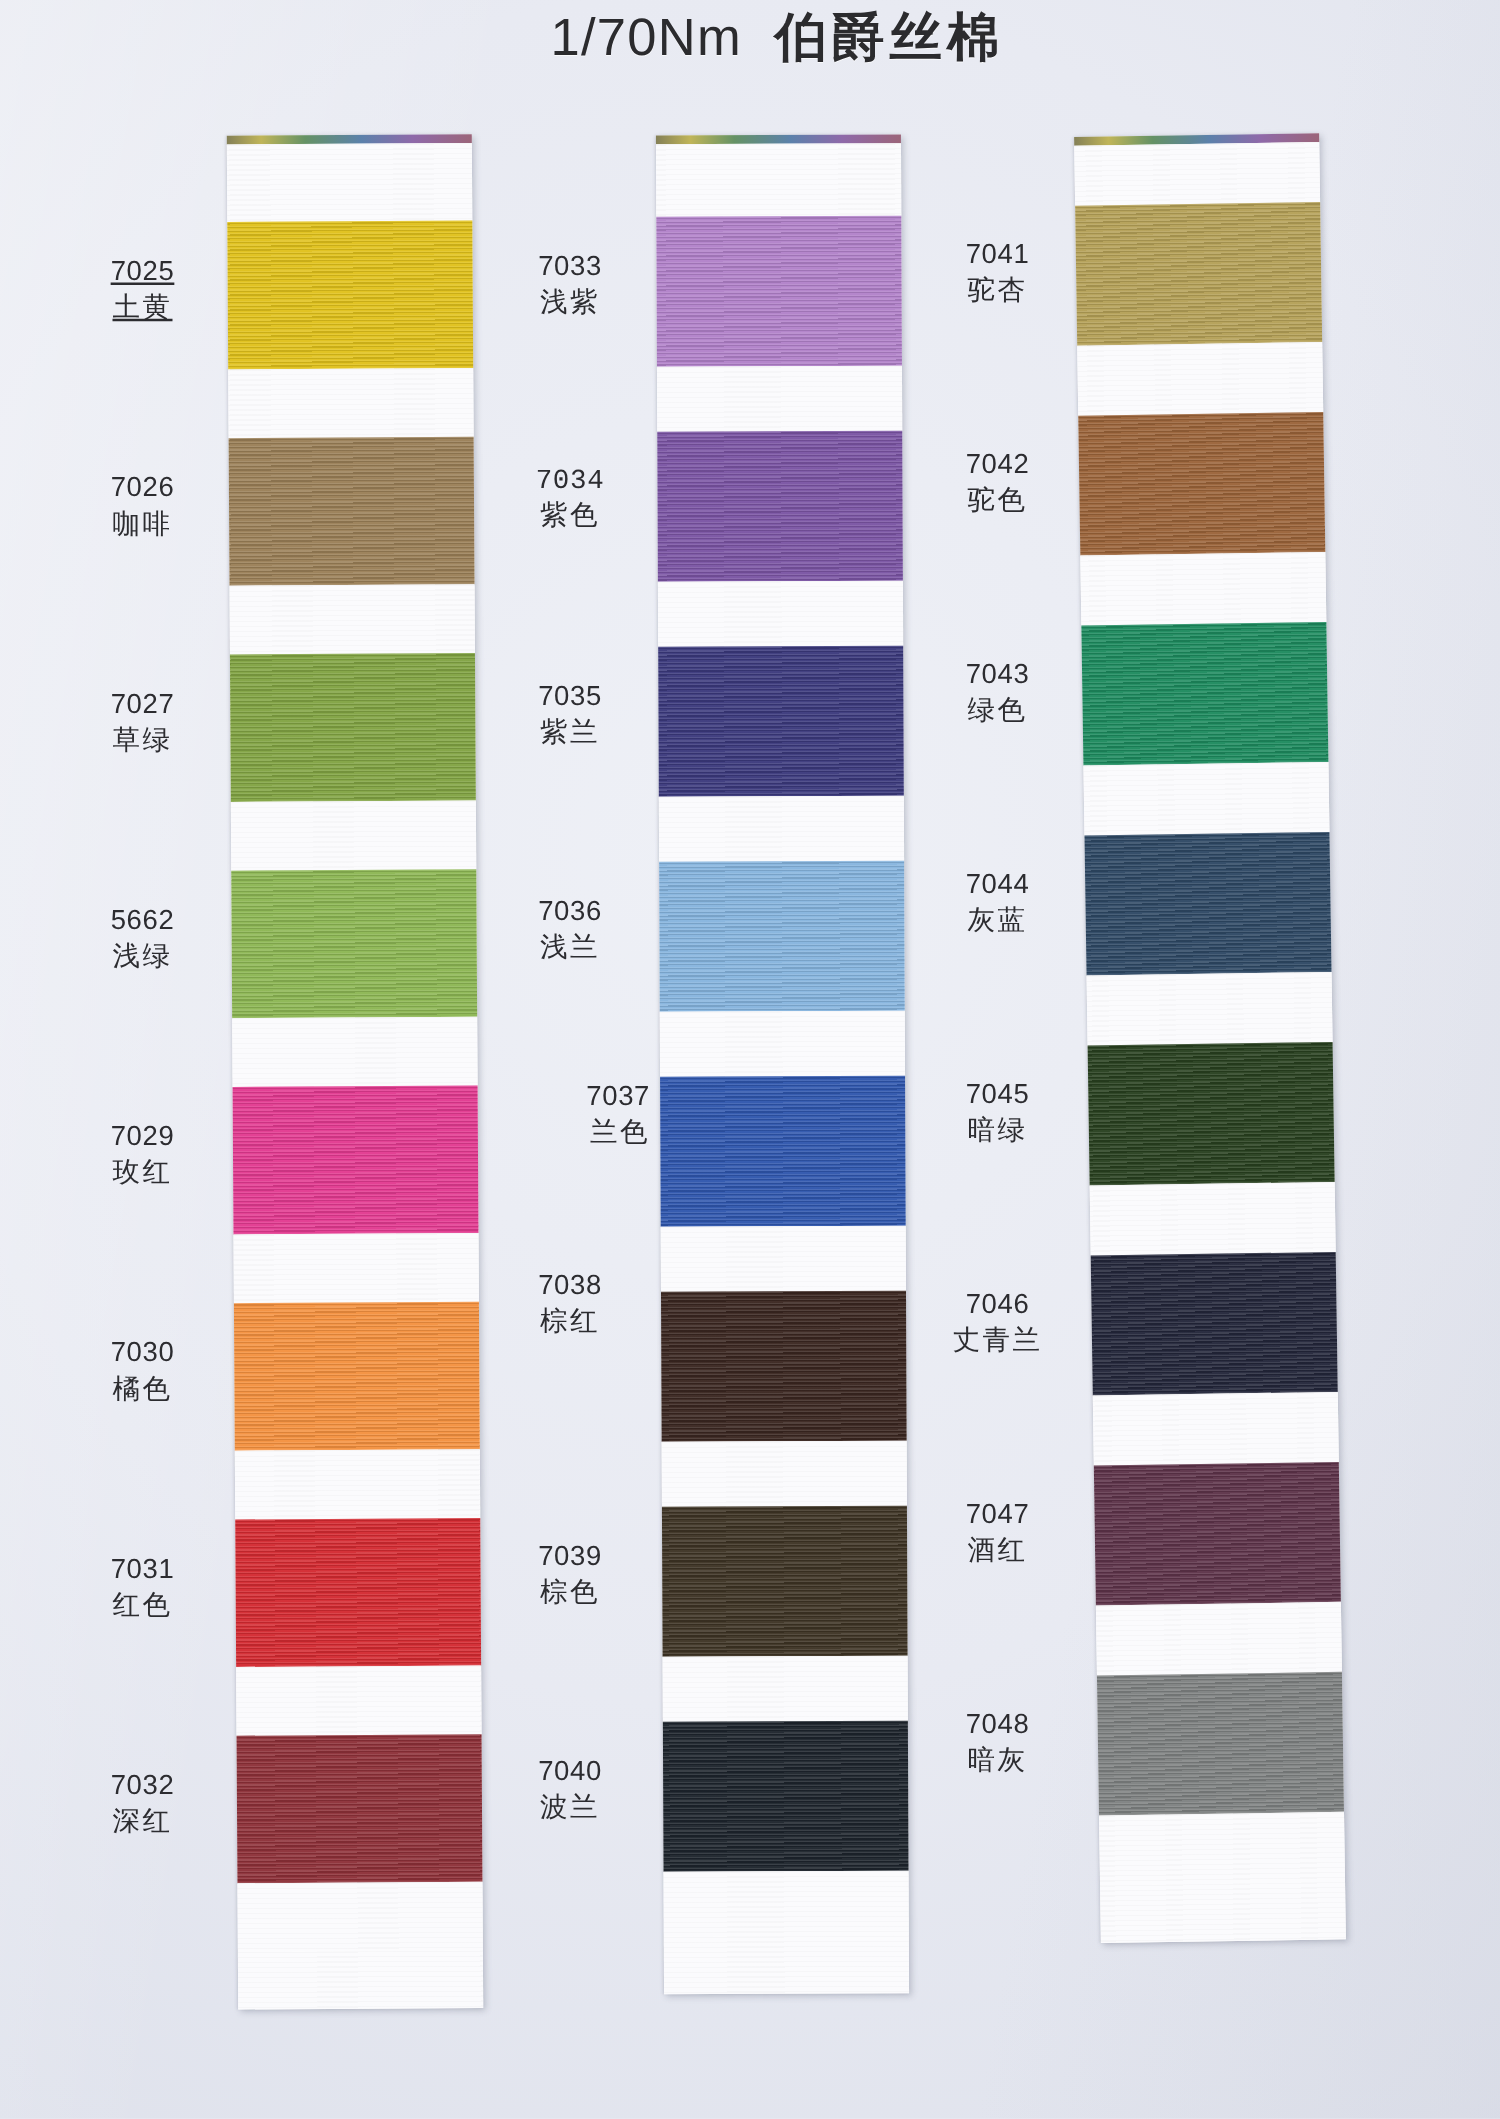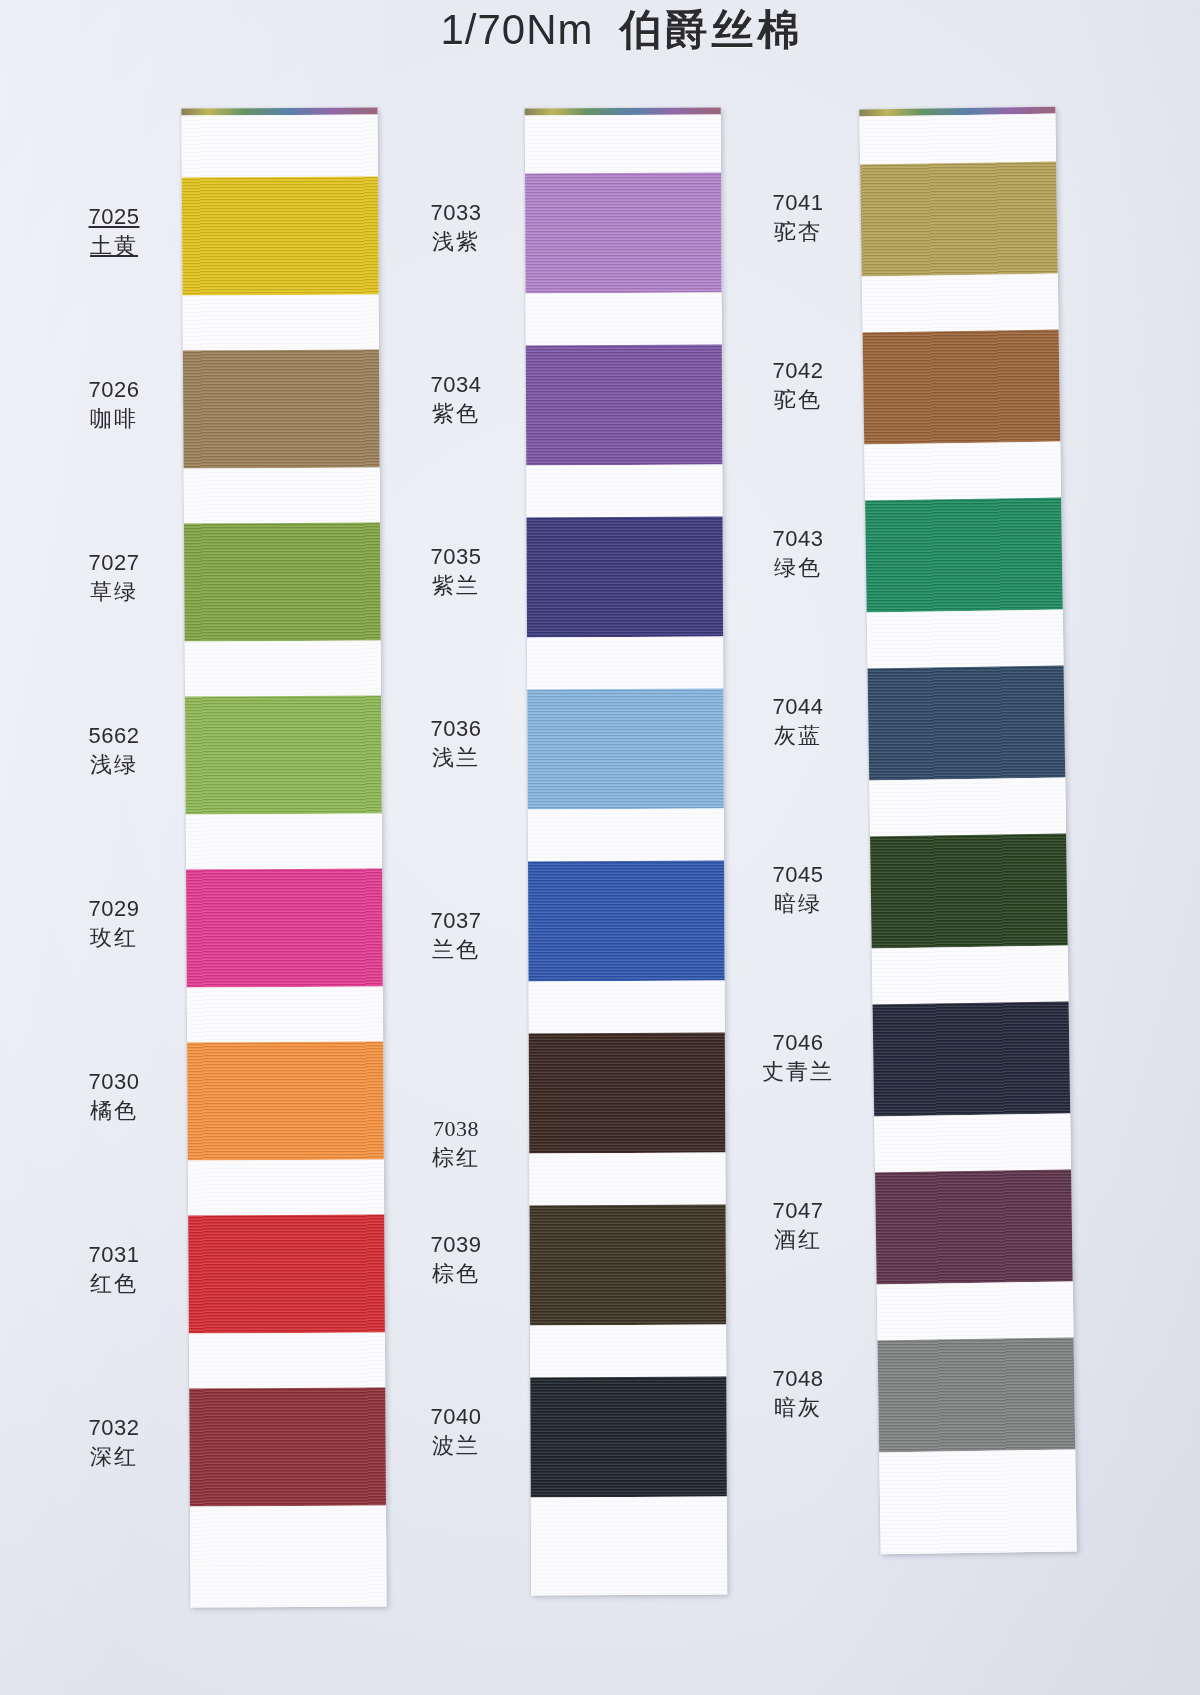--- a/index.html
+++ b/index.html
@@ -204,37 +204,37 @@
             <div class="threads"></div>
           </div>
         </div>
     </div>
     <div class="col col-1">
       <div class="label-stack">
           <div class="lbl" style="top: 92px;">
             <div class="code">7033</div>
             <div class="name">浅紫</div>
           </div>
-          <div class="lbl" style="top: 264px;">
+          <div class="lbl" style="top: 264px; font-family: Liberation Mono, monospace;">
             <div class="code">7034</div>
             <div class="name">紫色</div>
           </div>
           <div class="lbl" style="top: 436px;">
             <div class="code">7035</div>
             <div class="name">紫兰</div>
           </div>
           <div class="lbl" style="top: 608px;">
             <div class="code">7036</div>
             <div class="name">浅兰</div>
           </div>
-          <div class="lbl" style="top: 800px;">
+          <div class="lbl" style="top: 756px; text-align: right;">
             <div class="code">7037</div>
             <div class="name">兰色</div>
           </div>
-          <div class="lbl" style="top: 1008px; font-family: Liberation Serif, serif;">
+          <div class="lbl" style="top: 907px;">
             <div class="code">7038</div>
             <div class="name">棕红</div>
           </div>
           <div class="lbl" style="top: 1124px;">
             <div class="code">7039</div>
             <div class="name">棕色</div>
           </div>
           <div class="lbl" style="top: 1296px;">
             <div class="code">7040</div>
             <div class="name">波兰</div>

